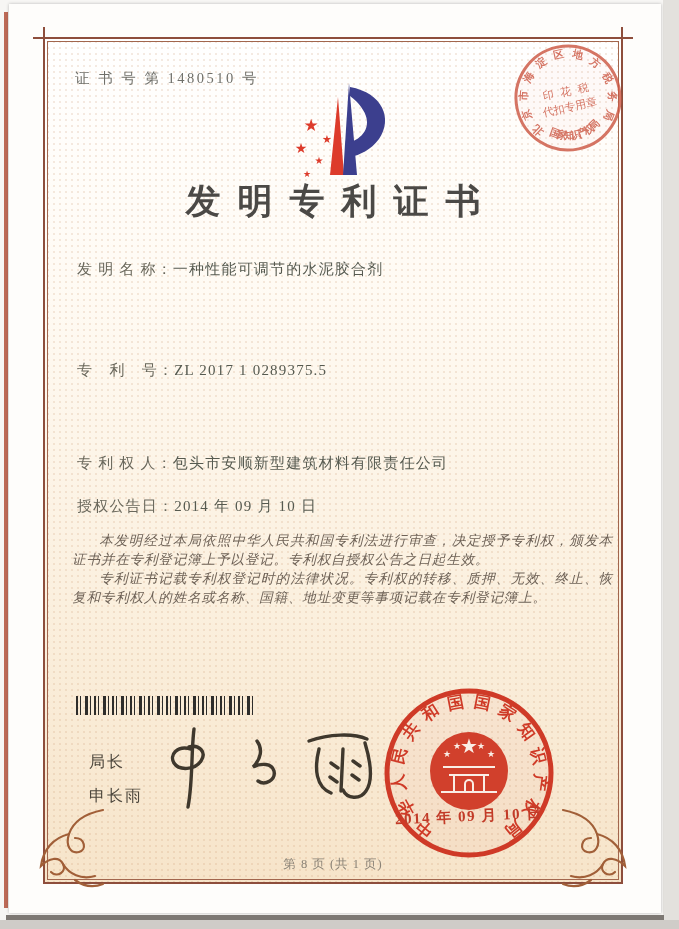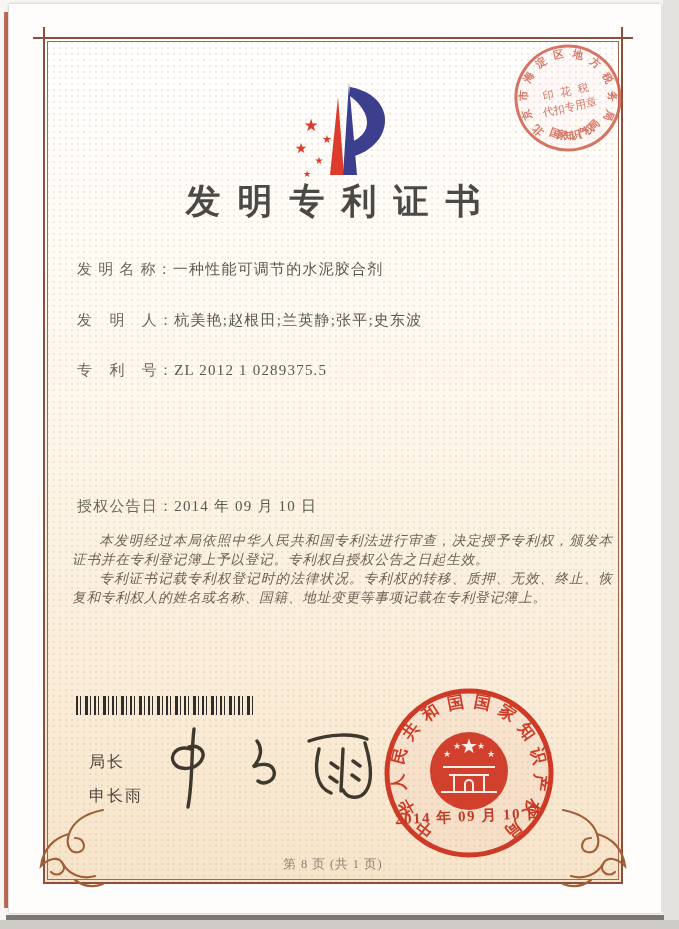--- a/index.html
+++ b/index.html
@@ -68,20 +68,21 @@
       </svg>
       <svg class="flourish" style="right:-14px;bottom:-16px;transform:scaleX(-1);" viewBox="0 0 76 92">
         <g fill="none" stroke="#a15f38" stroke-width="2.2" stroke-linecap="round">
           <path d="M72,4 C52,8 42,16 38,28 C34,40 40,48 48,46 C56,44 54,32 44,32"></path>
           <path d="M38,28 C22,32 12,44 10,60 C18,52 28,50 32,58 C36,66 26,72 20,66"></path>
           <path d="M32,58 C38,68 50,74 64,70"></path>
           <path d="M44,74 C52,80 62,82 72,78"></path>
         </g>
       </svg>
 
+      <div class="cert-number">证 书 号 第 1480510 号</div>
 
       <svg class="tax-stamp" id="tax-stamp-svg" viewBox="0 0 114 114">
         <circle cx="57" cy="57" r="52" fill="rgba(220,110,90,0.04)" stroke="#cc5844" stroke-width="3"></circle>
         <text x="57" y="54" text-anchor="middle" font-size="11" letter-spacing="2" fill="#cc5844">印 花 税</text>
         <text x="57" y="70" text-anchor="middle" font-size="11" fill="#cc5844">代扣专用章</text>
       <text x="23.414766184151325" y="80.51663389039288" transform="rotate(-125 23.414766184151325 80.51663389039288)" text-anchor="middle" font-size="10.5" fill="#cc5844" font-weight="600">北</text>
           <text x="16.62288212649947" y="64.11957528434414" transform="rotate(-100 16.62288212649947 64.11957528434414)" text-anchor="middle" font-size="10.5" fill="#cc5844" font-weight="600">京</text>
           <text x="17.397041122148202" y="46.38841915079665" transform="rotate(-75 17.397041122148202 46.38841915079665)" text-anchor="middle" font-size="10.5" fill="#cc5844" font-weight="600">市</text>
           <text x="25.5921778321219" y="30.645708002851887" transform="rotate(-50 25.5921778321219 30.645708002851887)" text-anchor="middle" font-size="10.5" fill="#cc5844" font-weight="600">海</text>
           <text x="39.67265126863133" y="19.841380731497352" transform="rotate(-25 39.67265126863133 19.841380731497352)" text-anchor="middle" font-size="10.5" fill="#cc5844" font-weight="600">淀</text>
@@ -111,25 +112,25 @@
           <text x="36" y="85" font-size="10">★</text>
           <text x="24" y="98" font-size="9">★</text>
         </g>
       </svg>
 
       <div class="title">发明专利证书</div>
 
       <div class="field f0">
         <span class="lbl">发 明 名 称：</span><span class="val">一种性能可调节的水泥胶合剂</span>
       </div>
-      <div class="field f1">
-        <span class="lbl">发　明　人：</span><span class="val">杭美艳;赵根田;兰英静;张平;史东波</span>
+      <div class="field f2">
+        <span class="lbl">专　利　号：</span><span class="val">ZL 2017 1 0289375.5</span>
       </div>
-      <div class="field f2">
-        <span class="lbl">专　利　号：</span><span class="val">ZL 2012 1 0289375.5</span>
+      <div class="field f4">
+        <span class="lbl">专 利 权 人：</span><span class="val">包头市安顺新型建筑材料有限责任公司</span>
       </div>
       <div class="field f5">
         <span class="lbl">授权公告日：</span><span class="val">2014 年 09 月 10 日</span>
       </div>
 
       <div class="bodytext">
         <p>本发明经过本局依照中华人民共和国专利法进行审查，决定授予专利权，颁发本证书并在专利登记簿上予以登记。专利权自授权公告之日起生效。</p>
         <p>专利证书记载专利权登记时的法律状况。专利权的转移、质押、无效、终止、恢复和专利权人的姓名或名称、国籍、地址变更等事项记载在专利登记簿上。</p>
       </div>
 

